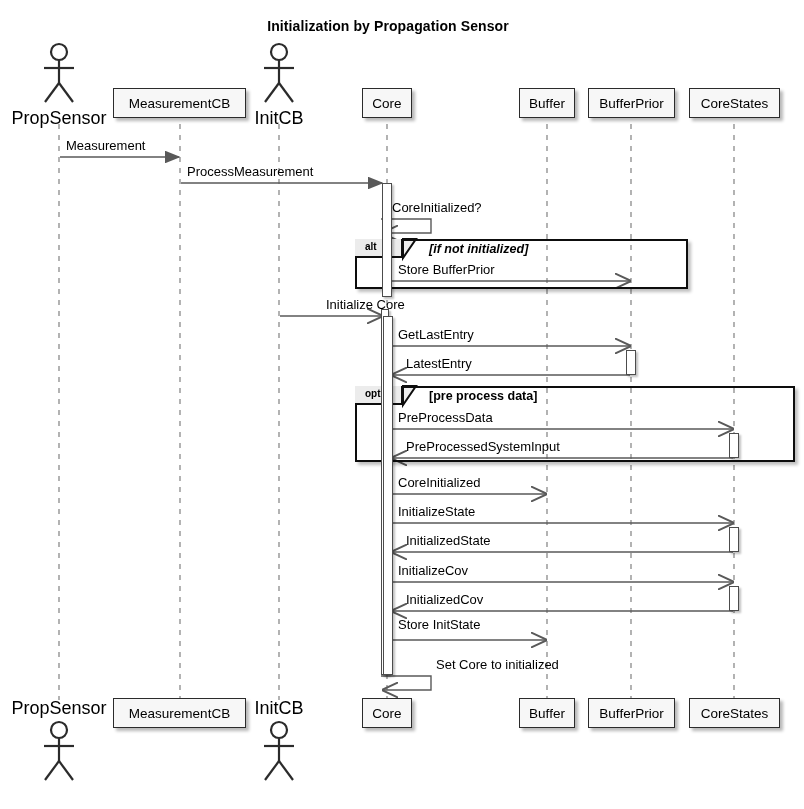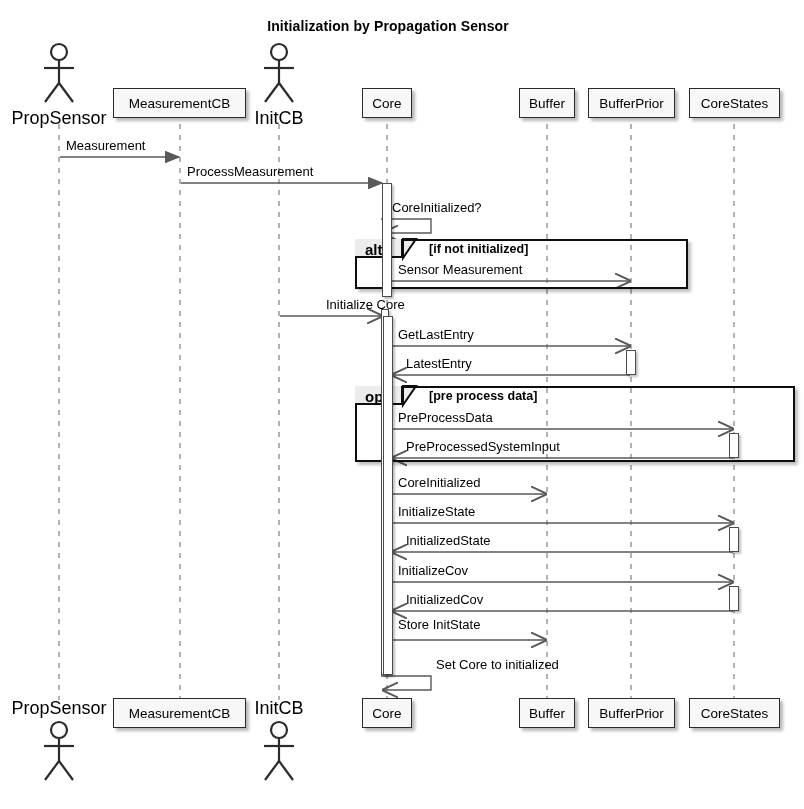--- a/index.html
+++ b/index.html
@@ -4,21 +4,21 @@
 <style>
   html,body{margin:0;padding:0;background:#fff;}
   body{width:804px;height:809px;position:relative;font-family:"Liberation Sans",sans-serif;color:#000;overflow:hidden;}
   #canvas{position:absolute;left:0;top:0;width:776px;height:809px;}
   .abs{position:absolute;}
   .title{font-size:14px;font-weight:bold;text-align:center;width:100%;top:18px;left:0;letter-spacing:.1px;}
   .pbox{background:#f7f7f7;border:1.4px solid #2b2b2b;box-shadow:3px 3px 3px rgba(0,0,0,.28);
         display:flex;align-items:center;justify-content:center;font-size:13.5px;white-space:nowrap;box-sizing:border-box;}
   .actor-name{font-size:18px;white-space:nowrap;text-align:center;}
   .msg{font-size:13px;white-space:nowrap;}
-  .frame-lbl{font-size:15px;font-weight:bold;}
+  .frame-lbl{font-size:10px;font-weight:bold;}
   .frame-guard{font-size:12.5px;font-weight:bold;white-space:nowrap;}
   .frame-box{border:2px solid #0d0d0d;box-shadow:3px 3px 3px rgba(0,0,0,.25);box-sizing:border-box;background:transparent;}
   .frame-tab{background:#ececec;border-right:2px solid #0d0d0d;border-bottom:2px solid #0d0d0d;box-sizing:border-box;}
   .act{background:#fff;border:1.2px solid #4c4c4c;box-shadow:2px 2px 2px rgba(0,0,0,.25);box-sizing:border-box;}
 </style>
 </head>
 <body>
 
 <div id="canvas">
   <div class="abs title">Initialization by Propagation Sensor</div>
@@ -96,36 +96,36 @@
       <div class="abs pbox" style="left: 588px; top: 698px; width: 87px; height: 30px;">BufferPrior</div>
       <div class="abs pbox" style="left: 689px; top: 88px; width: 91px; height: 30px;">CoreStates</div>
       <div class="abs pbox" style="left: 689px; top: 698px; width: 91px; height: 30px;">CoreStates</div>
       <div class="abs actor-name" style="left: -1px; top: 108px; width: 120px;">PropSensor</div>
       <div class="abs actor-name" style="left: -1px; top: 698px; width: 120px;">PropSensor</div>
       <div class="abs actor-name" style="left: 219px; top: 108px; width: 120px;">InitCB</div>
       <div class="abs actor-name" style="left: 219px; top: 698px; width: 120px;">InitCB</div>
       <div class="abs frame-box" style="left: 355px; top: 239px; width: 333px; height: 50px;"></div>
       <div class="abs frame-tab" style="left: 355px; top: 239px; width: 48px; height: 19px;"></div>
       <div class="abs frame-lbl" style="left: 365px; top: 241px;">alt</div>
-      <div class="abs frame-guard" style="left: 429px; top: 242px;">[if not initialized]</div>
+      <div class="abs frame-guard" style="left: 429px; top: 242px; font-style: italic;">[if not initialized]</div>
       <div class="abs frame-box" style="left: 355px; top: 386px; width: 440px; height: 76px;"></div>
       <div class="abs frame-tab" style="left: 355px; top: 386px; width: 48px; height: 19px;"></div>
       <div class="abs frame-lbl" style="left: 365px; top: 388px;">opt</div>
       <div class="abs frame-guard" style="left: 429px; top: 389px;">[pre process data]</div>
       <div class="abs act" style="left: 382px; top: 183px; width: 10px; height: 114px;"></div>
       <div class="abs act" style="left: 381px; top: 309px; width: 8px; height: 366px;"></div>
       <div class="abs act" style="left: 383px; top: 316px; width: 10px; height: 359px;"></div>
       <div class="abs act" style="left: 626px; top: 350px; width: 10px; height: 25px;"></div>
       <div class="abs act" style="left: 729px; top: 433px; width: 10px; height: 25px;"></div>
       <div class="abs act" style="left: 729px; top: 527px; width: 10px; height: 25px;"></div>
       <div class="abs act" style="left: 729px; top: 586px; width: 10px; height: 25px;"></div>
       <div class="abs msg" style="left: 66px; top: 138px;">Measurement</div>
       <div class="abs msg" style="left: 187px; top: 164px;">ProcessMeasurement</div>
       <div class="abs msg" style="left: 392px; top: 200px;">CoreInitialized?</div>
-      <div class="abs msg" style="left: 398px; top: 262px;">Sensor Measurement</div>
+      <div class="abs msg" style="left: 398px; top: 262px;">Store BufferPrior</div>
       <div class="abs msg" style="left: 286px; top: 297px; margin-left: 40px;">Initialize Core</div>
       <div class="abs msg" style="left: 398px; top: 327px;">GetLastEntry</div>
       <div class="abs msg" style="left: 406px; top: 356px;">LatestEntry</div>
       <div class="abs msg" style="left: 398px; top: 410px;">PreProcessData</div>
       <div class="abs msg" style="left: 406px; top: 439px;">PreProcessedSystemInput</div>
       <div class="abs msg" style="left: 398px; top: 475px;">CoreInitialized</div>
       <div class="abs msg" style="left: 398px; top: 504px;">InitializeState</div>
       <div class="abs msg" style="left: 406px; top: 533px;">InitializedState</div>
       <div class="abs msg" style="left: 398px; top: 563px;">InitializeCov</div>
       <div class="abs msg" style="left: 406px; top: 592px;">InitializedCov</div>

